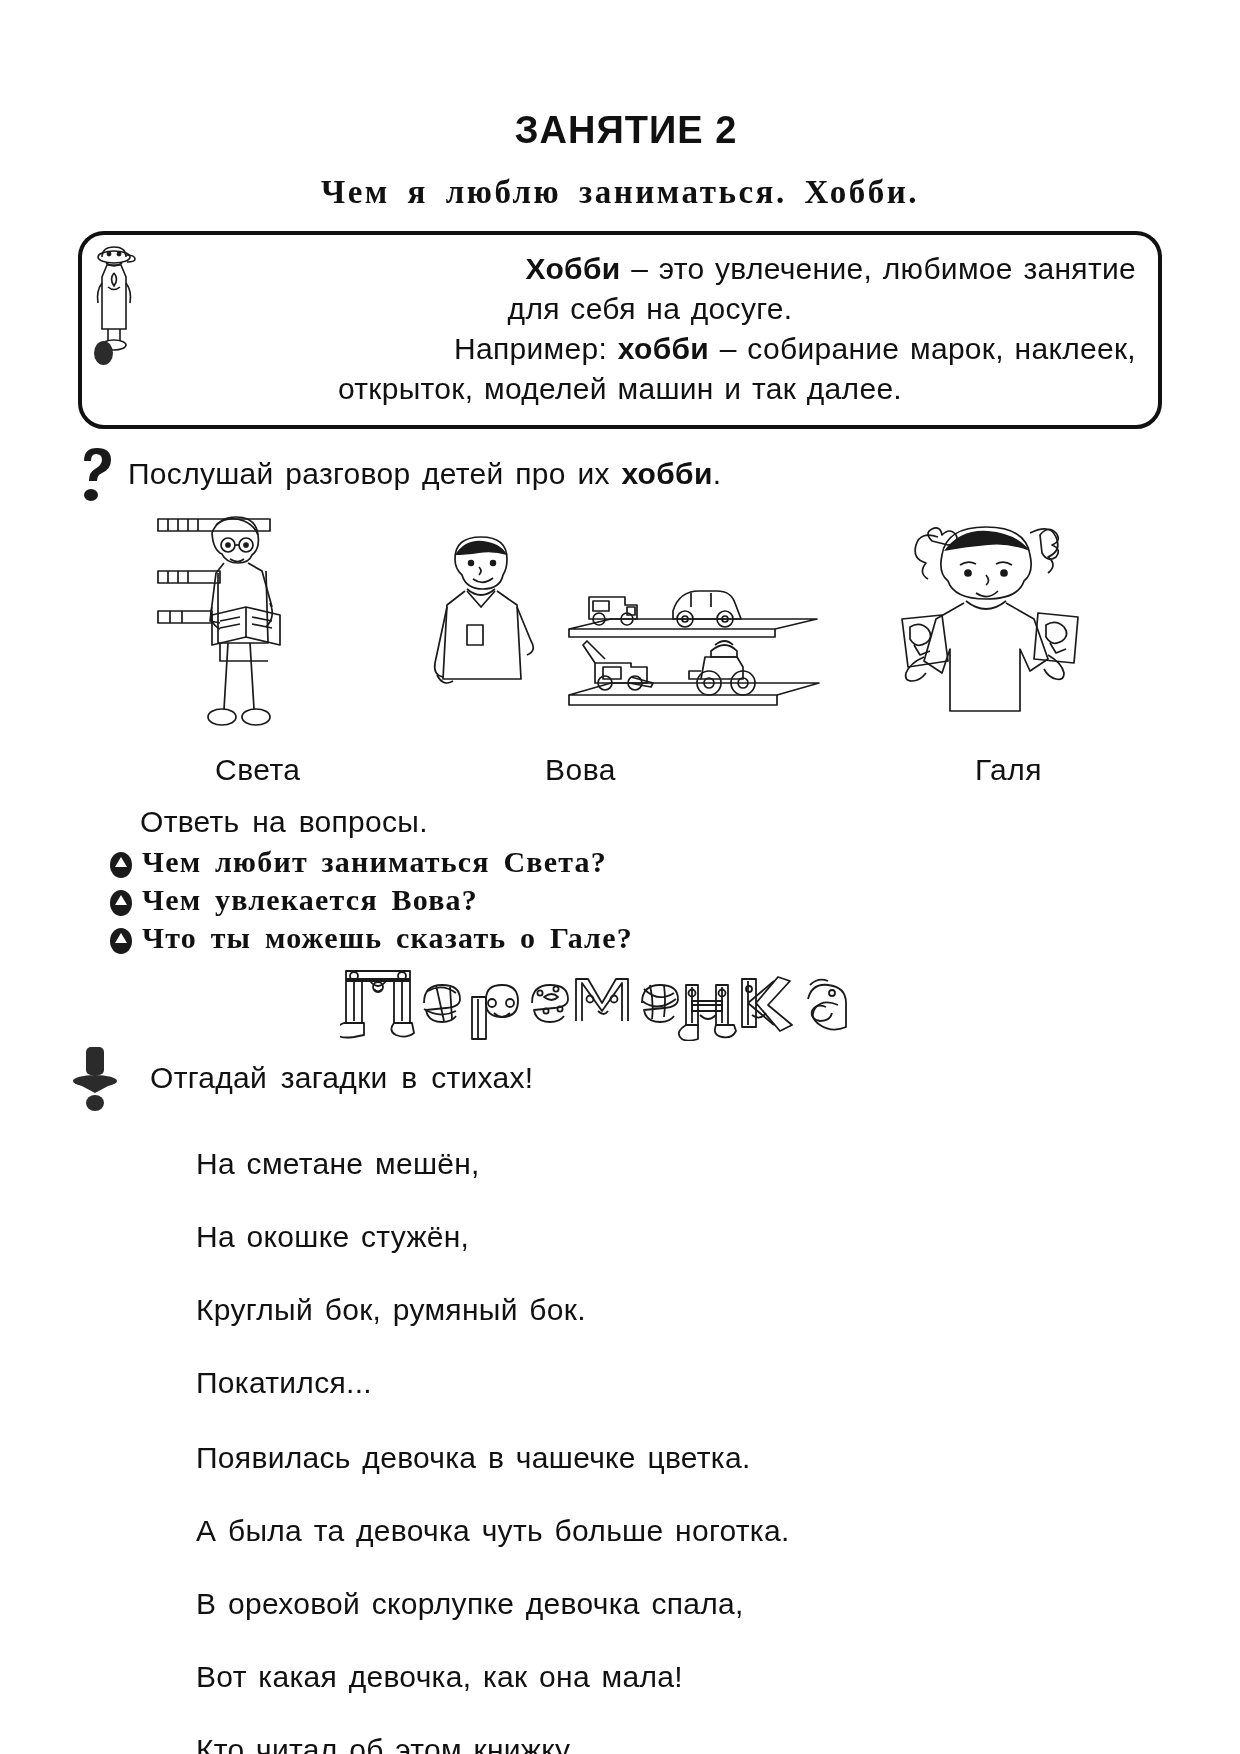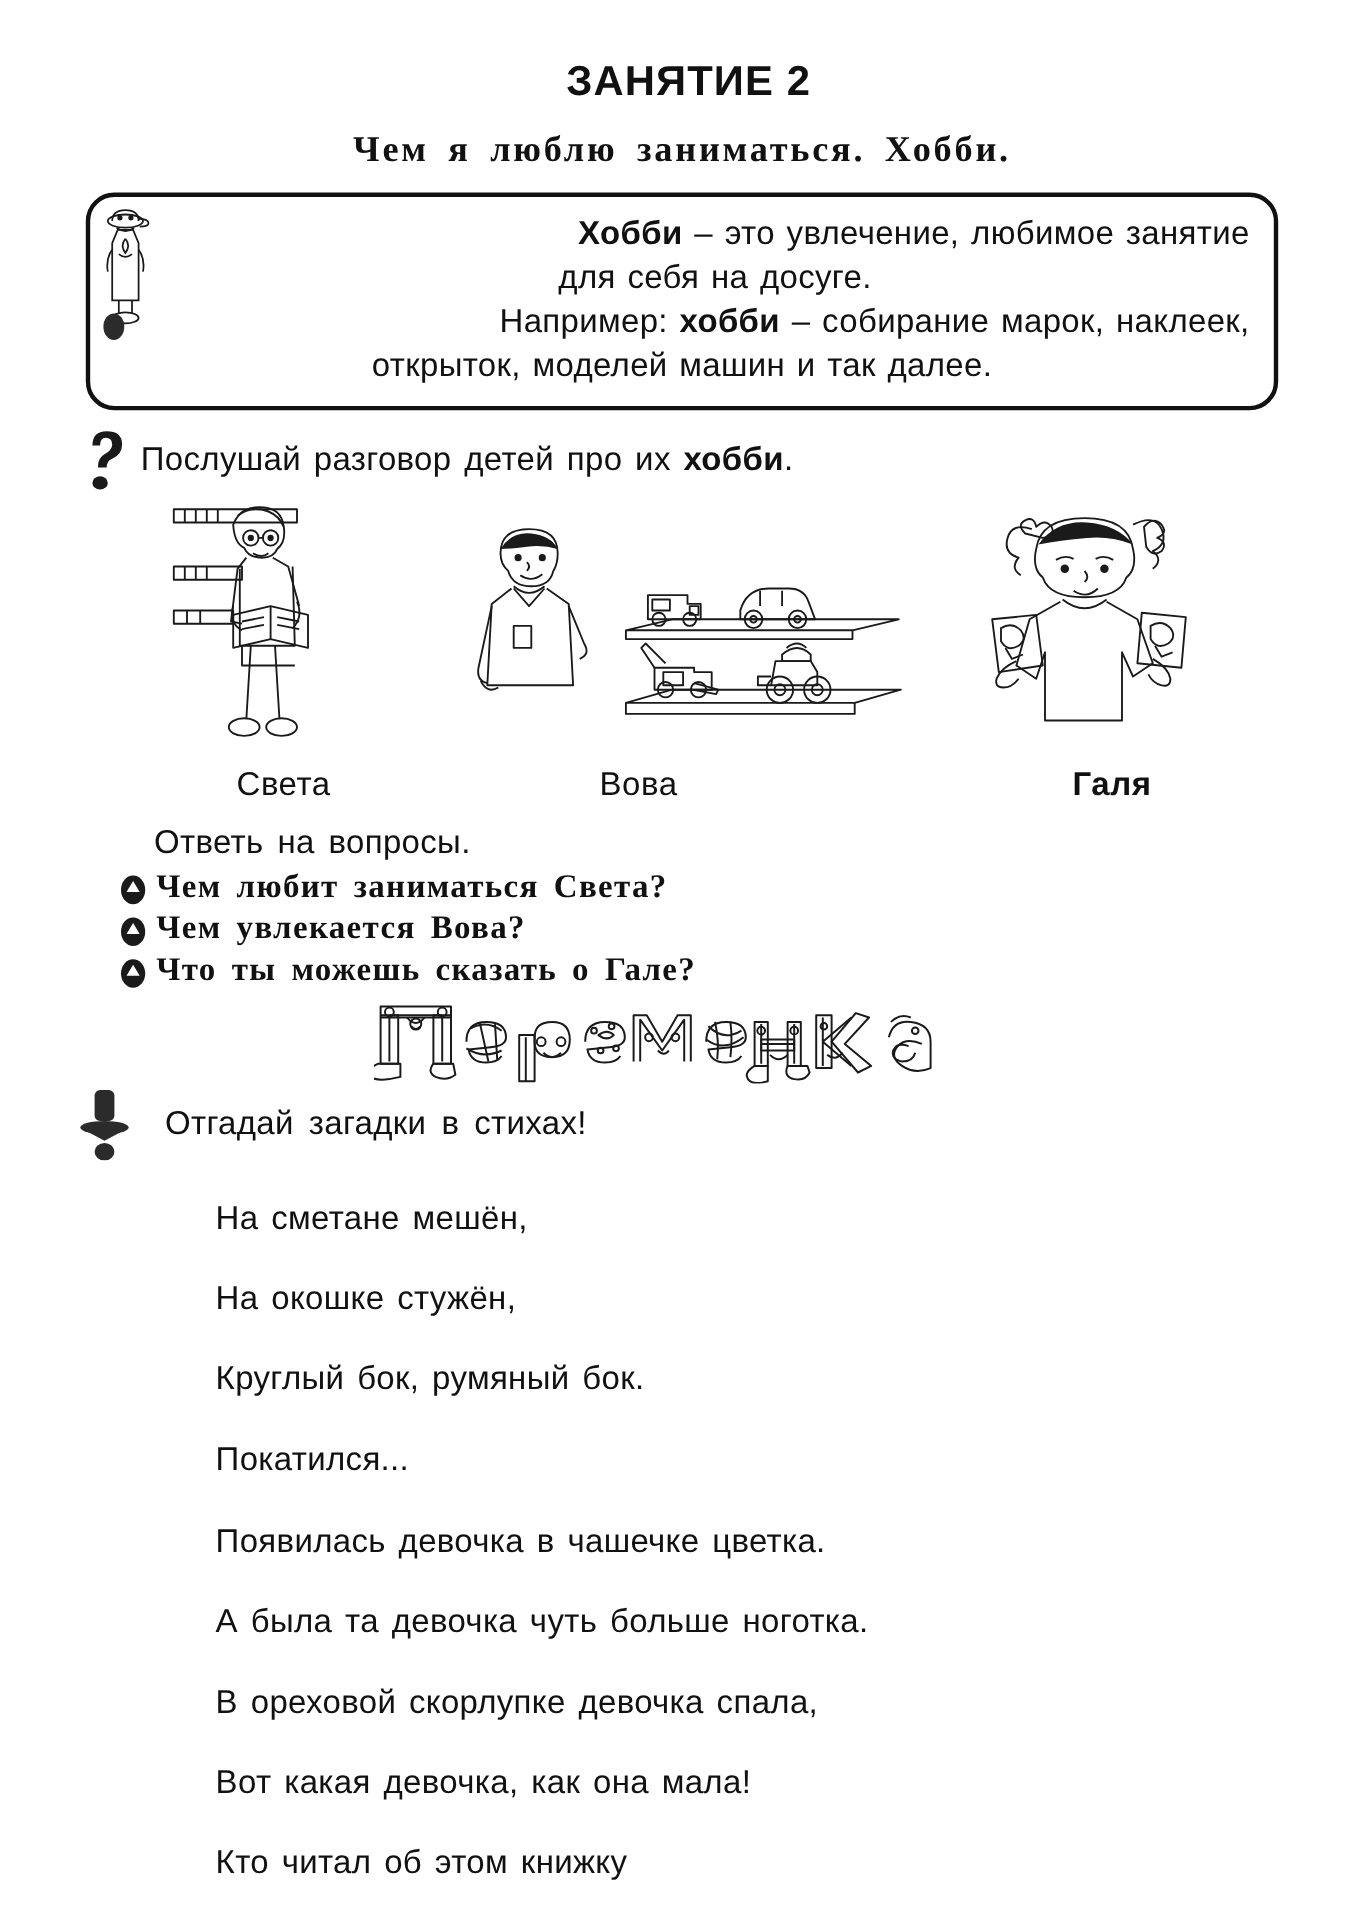--- a/index.html
+++ b/index.html
@@ -17,21 +17,21 @@
     padding:0;
     box-sizing:border-box;
   }
 
   
   .lesson-title {
     text-align:center;
     font-size:38px;
     font-weight:bold;
     letter-spacing:1px;
-    margin:53px 0 0 0;
+    margin:109px 0 0 0;
     font-family:"Liberation Sans", sans-serif;
     padding-left:12px;
   }
   .lesson-subtitle {
     text-align:center;
     font-family:Liberation Serif, serif;
     font-size:33px;
     font-weight:bold;
     letter-spacing:2.5px;
     margin:22px 0 0 0;
@@ -106,21 +106,21 @@
     height:46px;
     margin-top:4px;
   }
   .name {
     position:absolute;
     font-size:30px;
     letter-spacing:0.5px;
   }
   .name-1 { left:215px; }
   .name-2 { left:545px; }
-  .name-3 { left:975px;font-weight:bold; }
+  .name-3 { left:975px; }
 
   
   .answer-prompt {
     font-size:30px;
     margin:6px 0 2px 140px;
     letter-spacing:0.3px;
     word-spacing:4px;
   }
   .q-list { margin:6px 0 0 108px;text-align:right; }
   .q-item {

